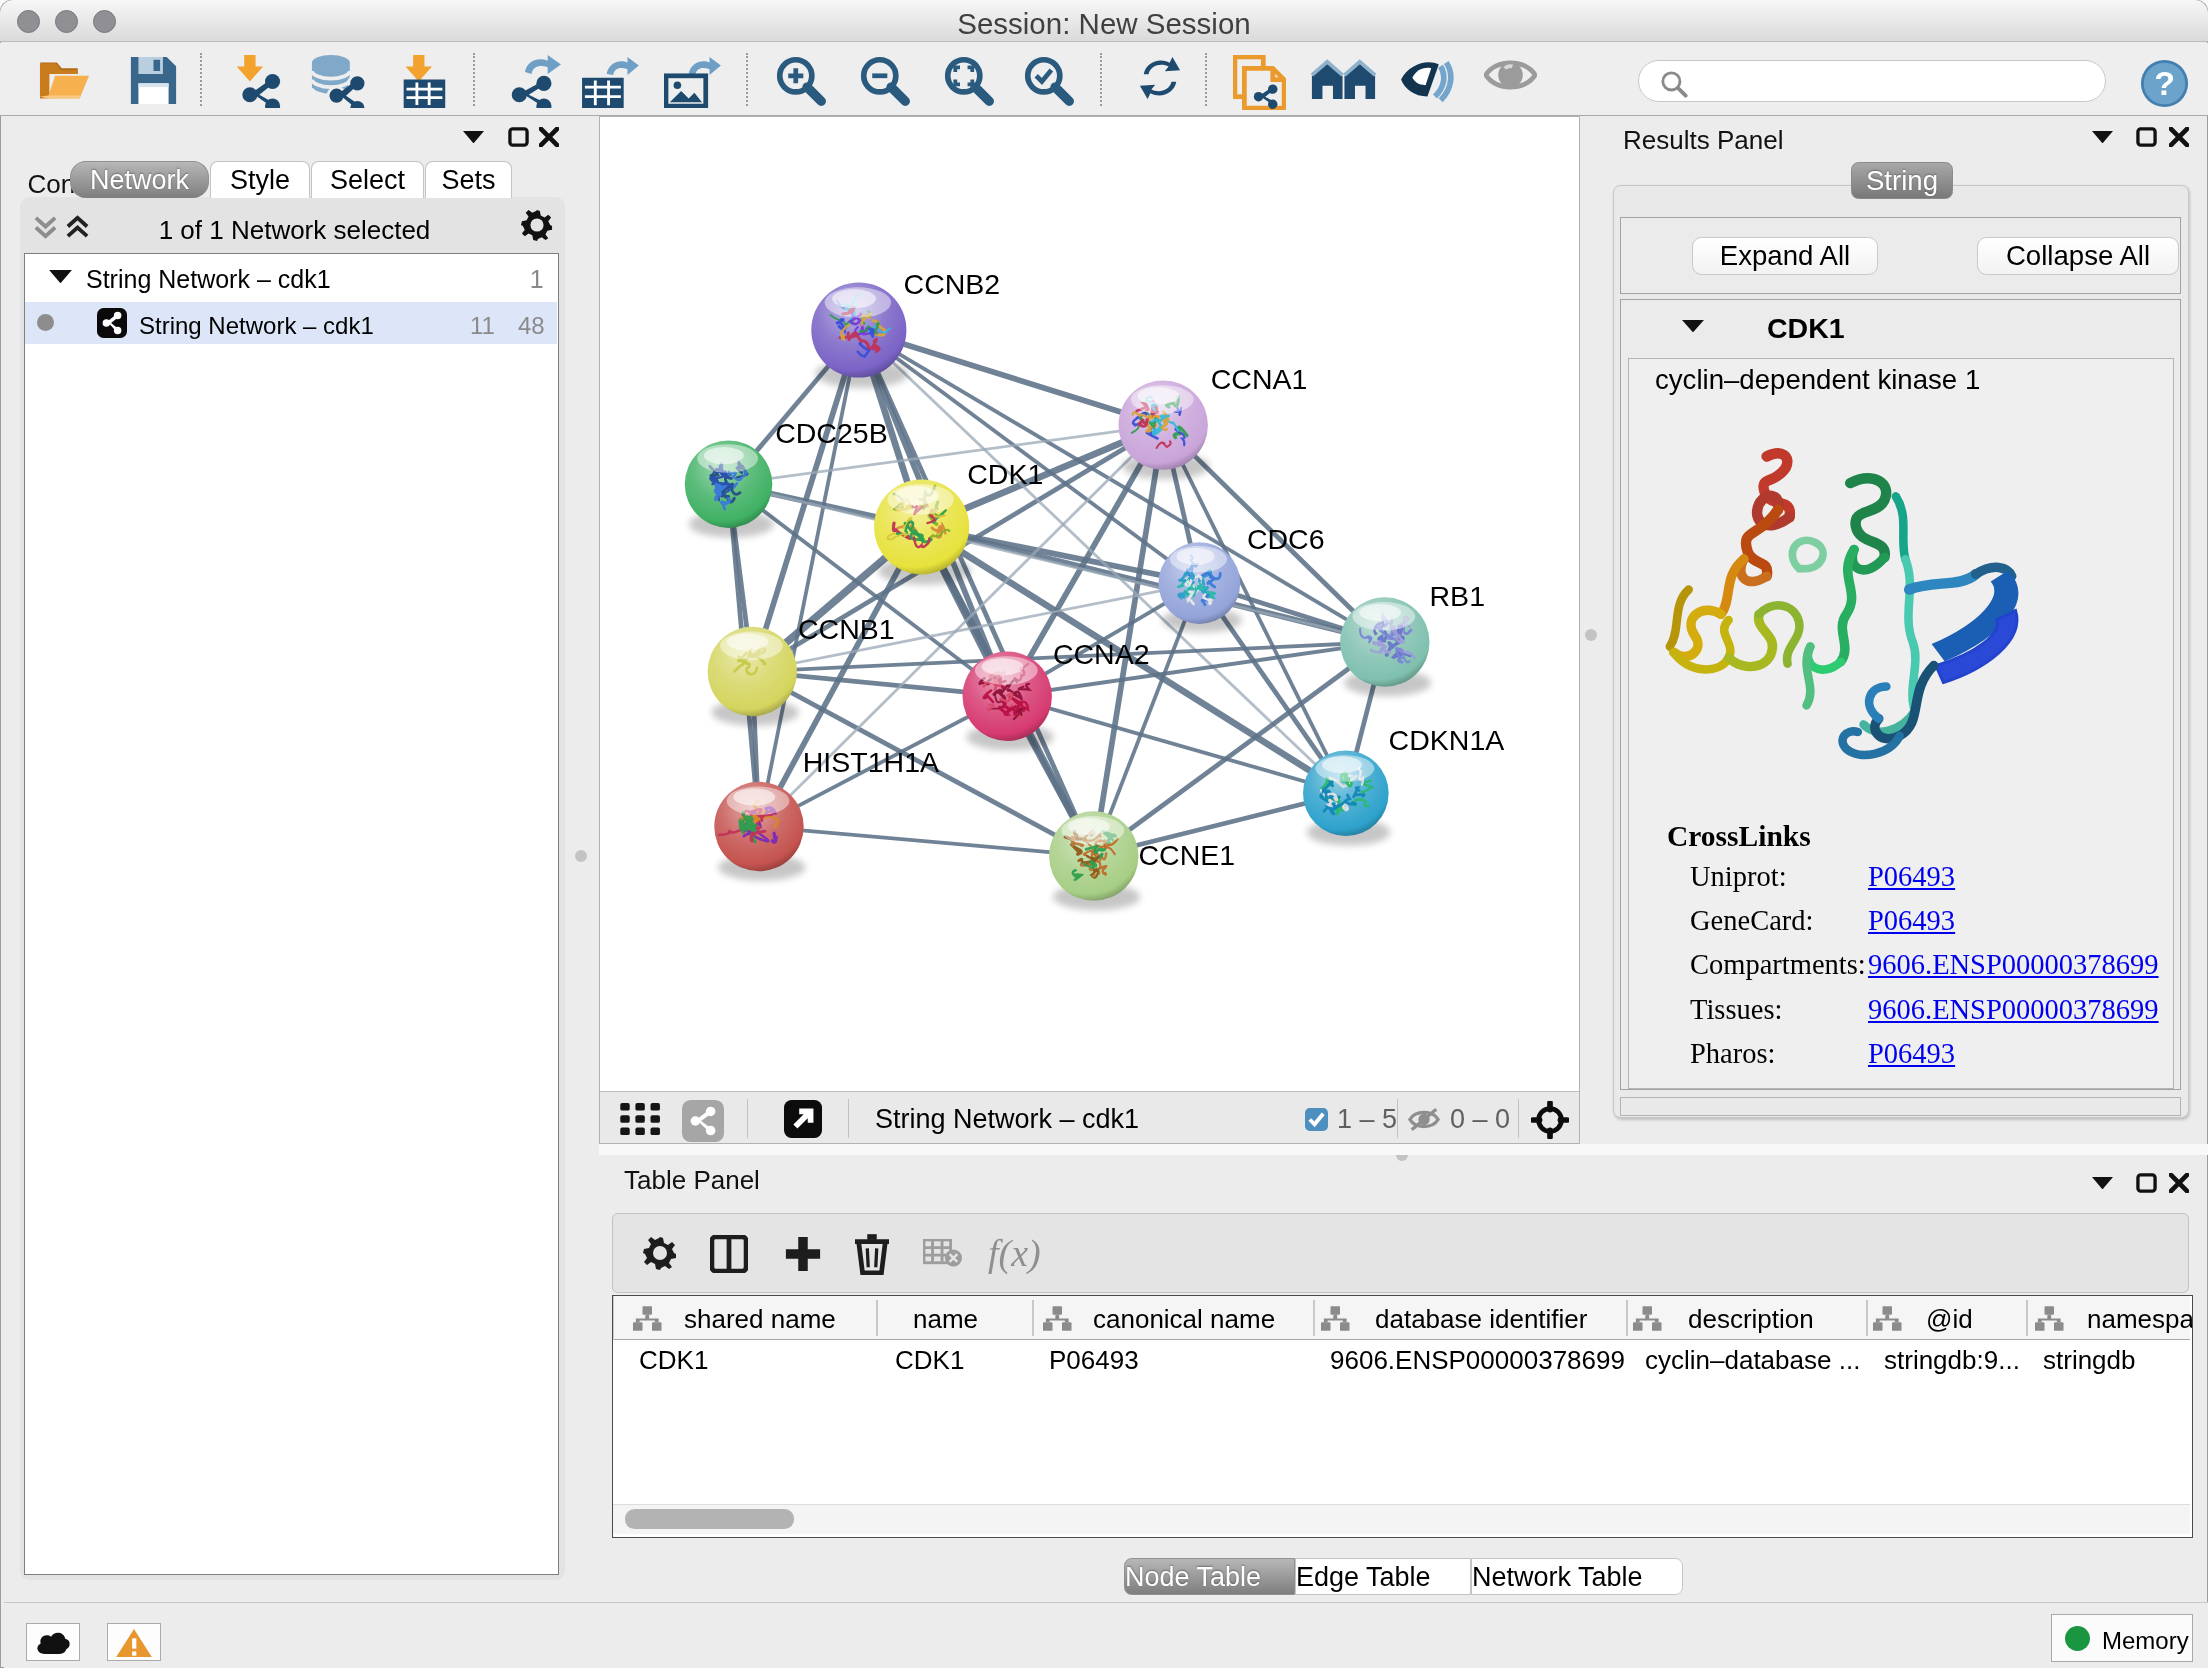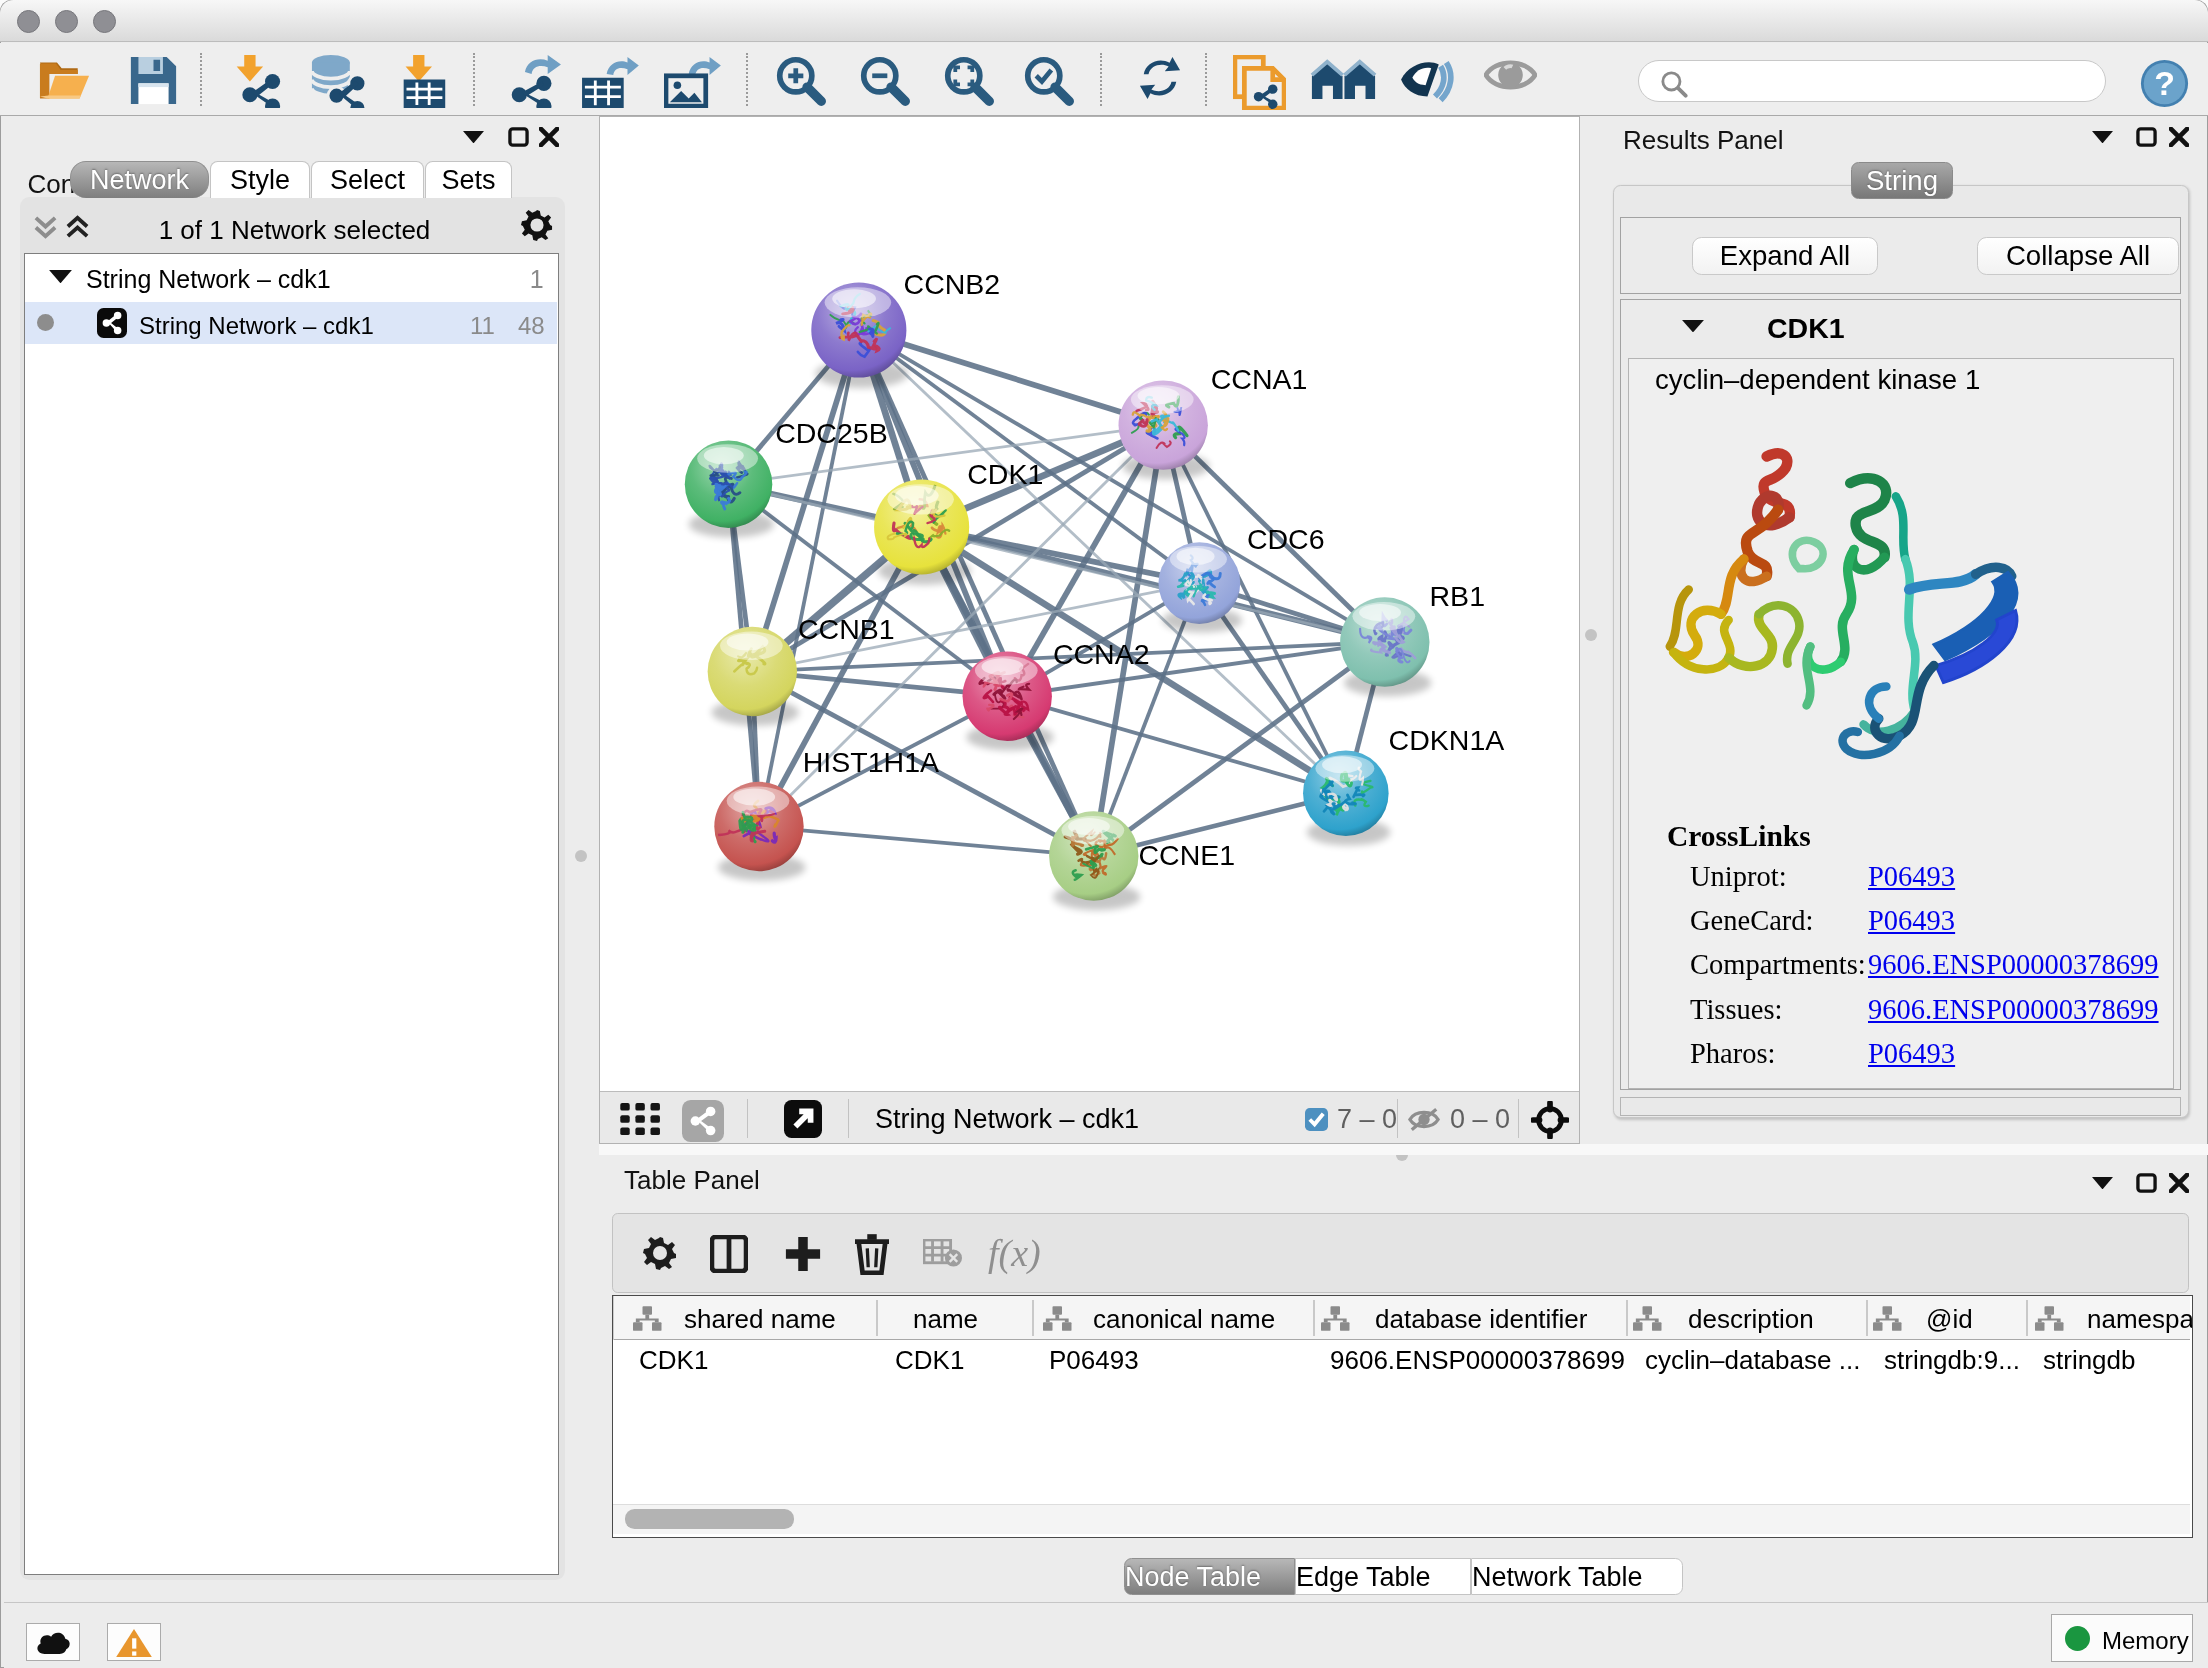--- a/index.html
+++ b/index.html
@@ -34,20 +34,21 @@
 .serif { font-family:"Liberation Serif", serif; }
 a.lnk { color:#0000ee; text-decoration:underline; }
 </style>
 </head>
 <body>
 <div id="win">
   <div id="titlebar">
     <div class="tl" style="left:17px;"></div>
     <div class="tl" style="left:55px;"></div>
     <div class="tl" style="left:93px;"></div>
+    <div id="title">Session: New Session</div>
   </div>
   <div id="toolbar">
     <svg class="tbi" style="left:36px;" width="57" height="51" viewBox="0 0 60 54">
       <path d="M4 8 L22 8 L27 14 L44 14 L44 20 L10 20 Z" fill="#b06a14"></path>
       <path d="M4 9 L4 46 L14 46 L14 20 L44 20 L44 16 L26 16 L21 9 Z" fill="#c97c1e"></path>
       <path d="M12 46 L20 22 L56 22 L46 46 Z" fill="#f6b04e"></path>
       <path d="M4 44 L12 46 L46 46 L47 43 L13 43 Z" fill="#f8c984"></path>
     </svg>
     <svg class="tbi" style="left:129px;" width="49" height="51" viewBox="0 0 52 54">
       <path d="M2 2 L40 2 L50 12 L50 52 L2 52 Z" fill="#39678c"></path>
@@ -701,21 +702,21 @@
         <svg style="position:absolute;left:184px;top:7.6px;" width="38" height="38" viewBox="0 0 40 40">
           <rect x="0" y="0" width="40" height="40" rx="8" fill="#0c0c0c"></rect>
           <path d="M12 28 L26 14 M16 12 L28 12 L28 24" stroke="#ffffff" stroke-width="6" fill="none"></path>
         </svg>
         <div style="position:absolute;left:248px;top:6.7px;width:1px;height:39px;background:#c2c2c2;"></div>
         <div style="position:absolute;left:275px;top:12.4px;font-size:27px;color:#000;">String Network – cdk1</div>
         <svg style="position:absolute;left:705px;top:16px;" width="23" height="23" viewBox="0 0 24 24">
           <rect x="0" y="0" width="24" height="24" rx="5" fill="#4d90c0"></rect>
           <path d="M5 12 L10 17 L19 6" stroke="#ffffff" stroke-width="4" fill="none"></path>
         </svg>
-        <div style="position:absolute;left:737px;top:12.4px;font-size:27px;color:#5f5f5f;">7 – 0</div>
+        <div style="position:absolute;left:737px;top:12.4px;font-size:27px;color:#5f5f5f;">1 – 5</div>
         <div style="position:absolute;left:797px;top:6.7px;width:1px;height:39px;background:#c2c2c2;"></div>
         <svg style="position:absolute;left:808px;top:15px;" width="32" height="25" viewBox="0 0 34 26">
           <path d="M2 13 C8 3 26 3 32 13 C26 23 8 23 2 13 Z" fill="none" stroke="#8e8e8e" stroke-width="3.5"></path>
           <circle cx="17" cy="13" r="6" fill="#8e8e8e"></circle>
           <path d="M4 24 L30 2" stroke="#8e8e8e" stroke-width="3.5"></path>
         </svg>
         <div style="position:absolute;left:850px;top:12.4px;font-size:27px;color:#5f5f5f;">0 – 0</div>
         <div style="position:absolute;left:918px;top:6.7px;width:1px;height:39px;background:#c2c2c2;"></div>
         <svg style="position:absolute;left:931px;top:8.6px;" width="38" height="38" viewBox="0 0 40 40">
           <circle cx="20" cy="20" r="12" fill="none" stroke="#0c0c0c" stroke-width="5"></circle>

